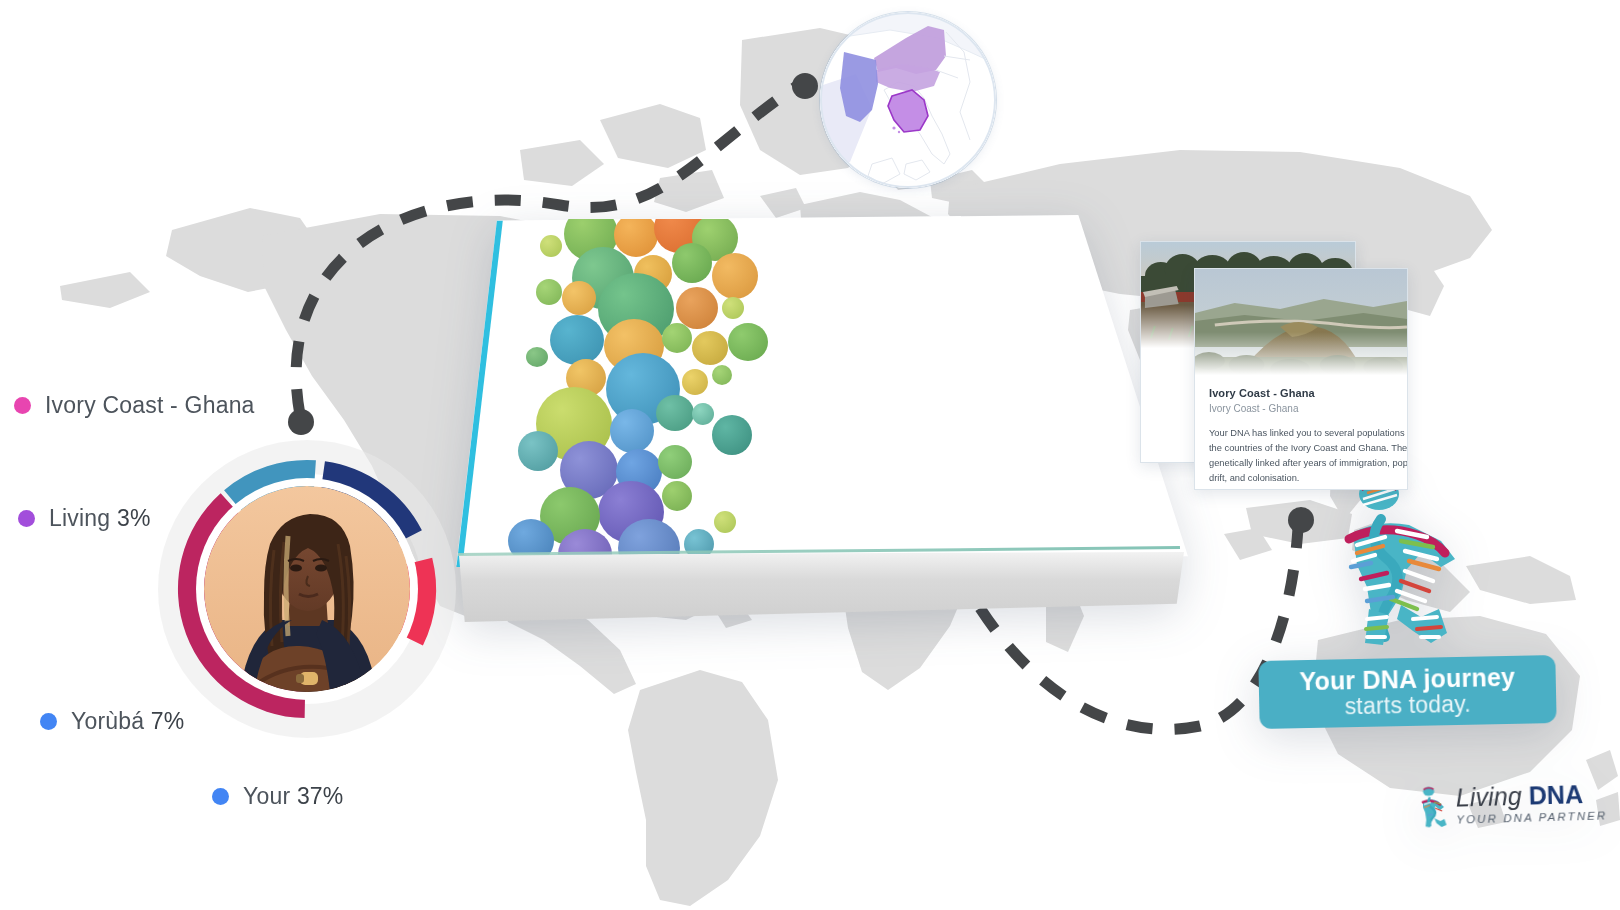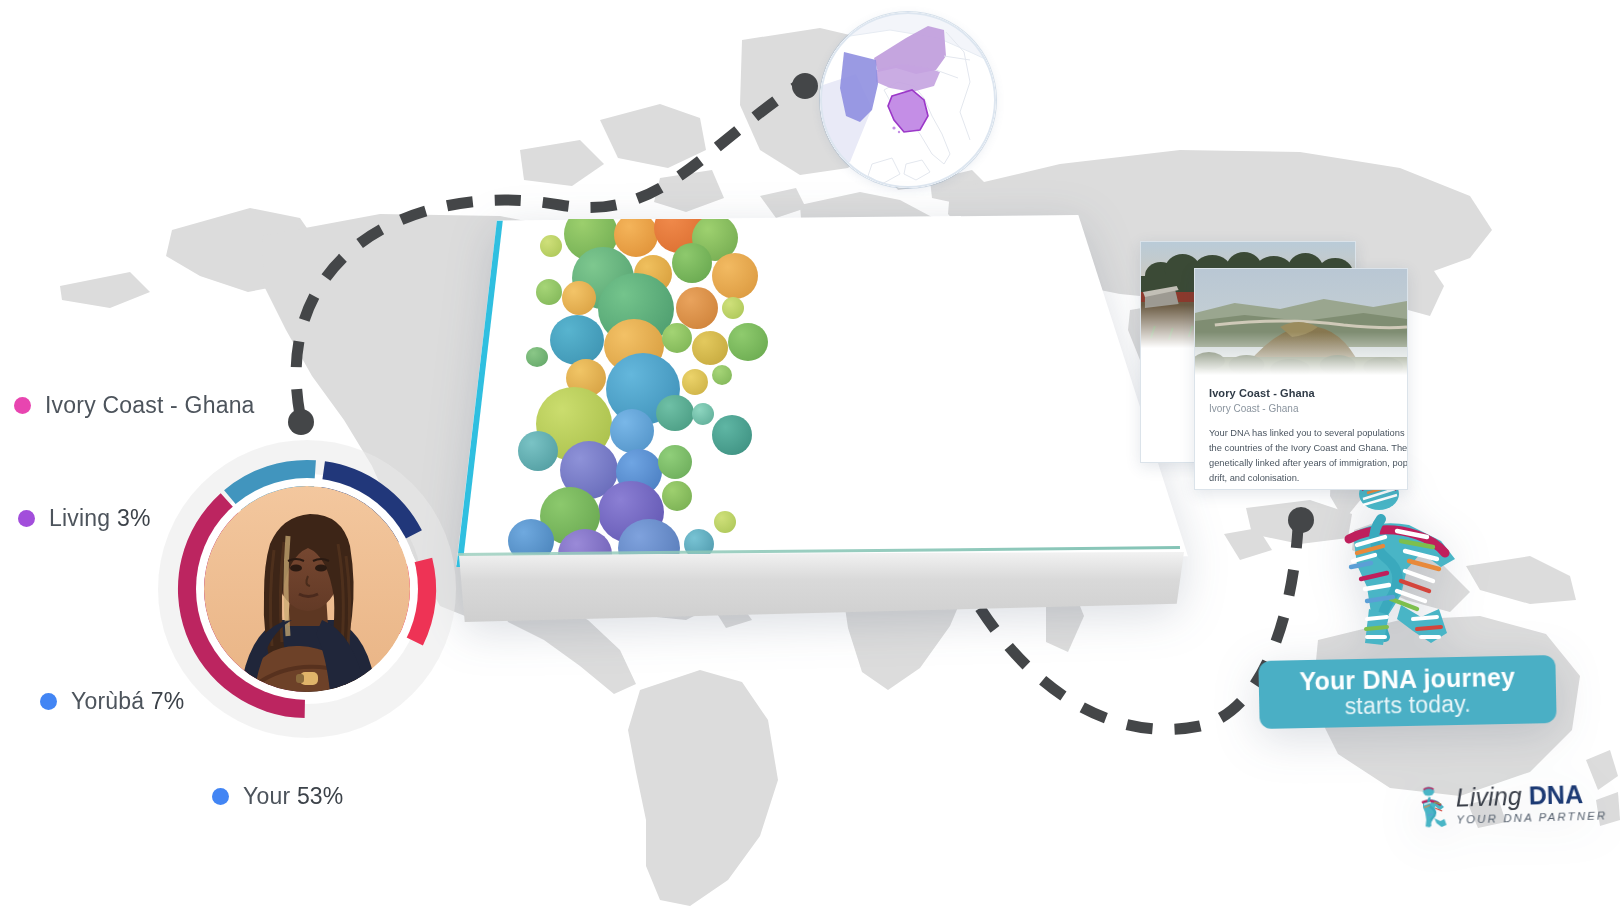--- a/index.html
+++ b/index.html
@@ -173,21 +173,21 @@
     white-space: nowrap;
   }
   .legend-dot { width:17px; height:17px; border-radius:50%; flex:none; }
   .legend-text {
     font-size: 23px; color: #4d545c; letter-spacing: .2px;
   }
   .legend-text .pct { color:#3c4249; }
 
   #legend-0 { left: 14px; top: 392px; }
   #legend-1 { left: 18px; top: 505px; }
-  #legend-2 { left: 40px; top: 688px; }
+  #legend-2 { left: 40px; top: 708px; }
   #legend-3 { left: 212px; top: 783px; }
 </style>
 </head>
 <body>
 
 <div id="stage">
 
   <svg id="world-map" viewBox="0 0 1620 910" preserveAspectRatio="none">
     <g fill="#dcdcdc">
 
@@ -615,16 +615,16 @@
   <div class="legend-item" id="legend-1">
     <span class="legend-dot" style="background:#a24edb;"></span>
     <span class="legend-text"><span>Living</span> <span class="pct">3%</span></span>
   </div>
   <div class="legend-item" id="legend-2">
     <span class="legend-dot" style="background:#4285f4;"></span>
     <span class="legend-text"><span>Yorùbá</span> <span class="pct">7%</span></span>
   </div>
   <div class="legend-item" id="legend-3">
     <span class="legend-dot" style="background:#4285f4;"></span>
-    <span class="legend-text"><span>Your</span> <span class="pct">53%</span></span>
+    <span class="legend-text"><span>Your</span> <span class="pct">37%</span></span>
   </div>
 
 </div>
 
 </body></html>

